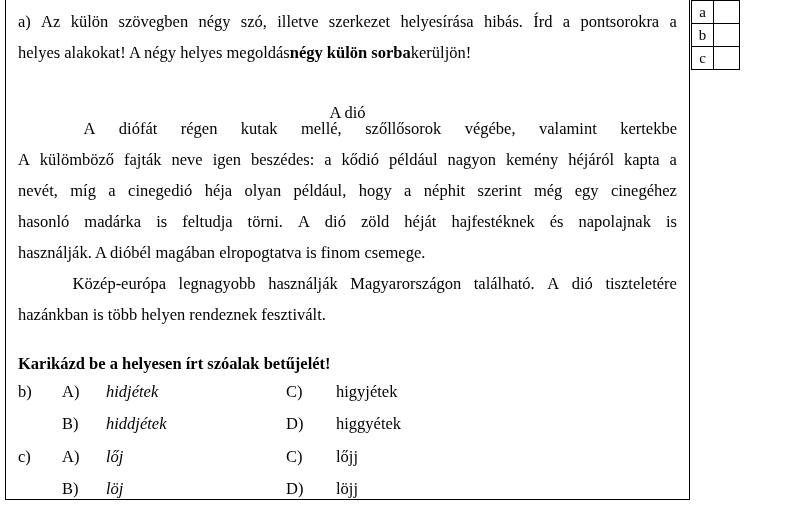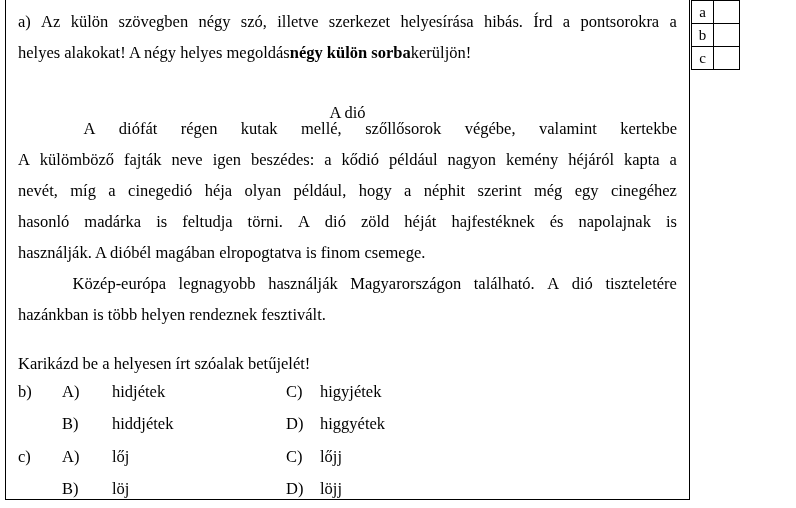--- a/index.html
+++ b/index.html
@@ -66,20 +66,21 @@
 
   #story-para-1 { top: 113px; }
   #story-para-2 { top: 268px; }
 
   #circle-instruction {
     position: absolute;
     left: 12px;
     top: 350px;
     font-size: 16.5px;
     line-height: 28px;
+    font-weight: bold;
   }
 
   
   .mc-block {
     position: absolute;
     left: 12px;
     width: 640px;
     font-size: 16.5px;
   }
   #mc-b { top: 376px; }
@@ -90,23 +91,23 @@
     height: 32px;
     line-height: 32px;
     position: relative;
   }
   .mc-qlabel {
     position: absolute;
     left: 0;
     width: 34px;
   }
   .mc-optA { position: absolute; left: 44px; width: 40px; }
-  .mc-optAtext { position: absolute; left: 94px; }
+  .mc-optAtext { position: absolute; left: 88px; font-style: italic; }
   .mc-optC { position: absolute; left: 268px; width: 40px; }
-  .mc-optCtext { position: absolute; left: 302px; }
+  .mc-optCtext { position: absolute; left: 318px; }
 
   
   #score-table {
     position: absolute;
     left: 691px;
     top: 0px;
     border-collapse: collapse;
     font-size: 15px;
     font-family: "Liberation Serif", "DejaVu Serif", serif;
   }

